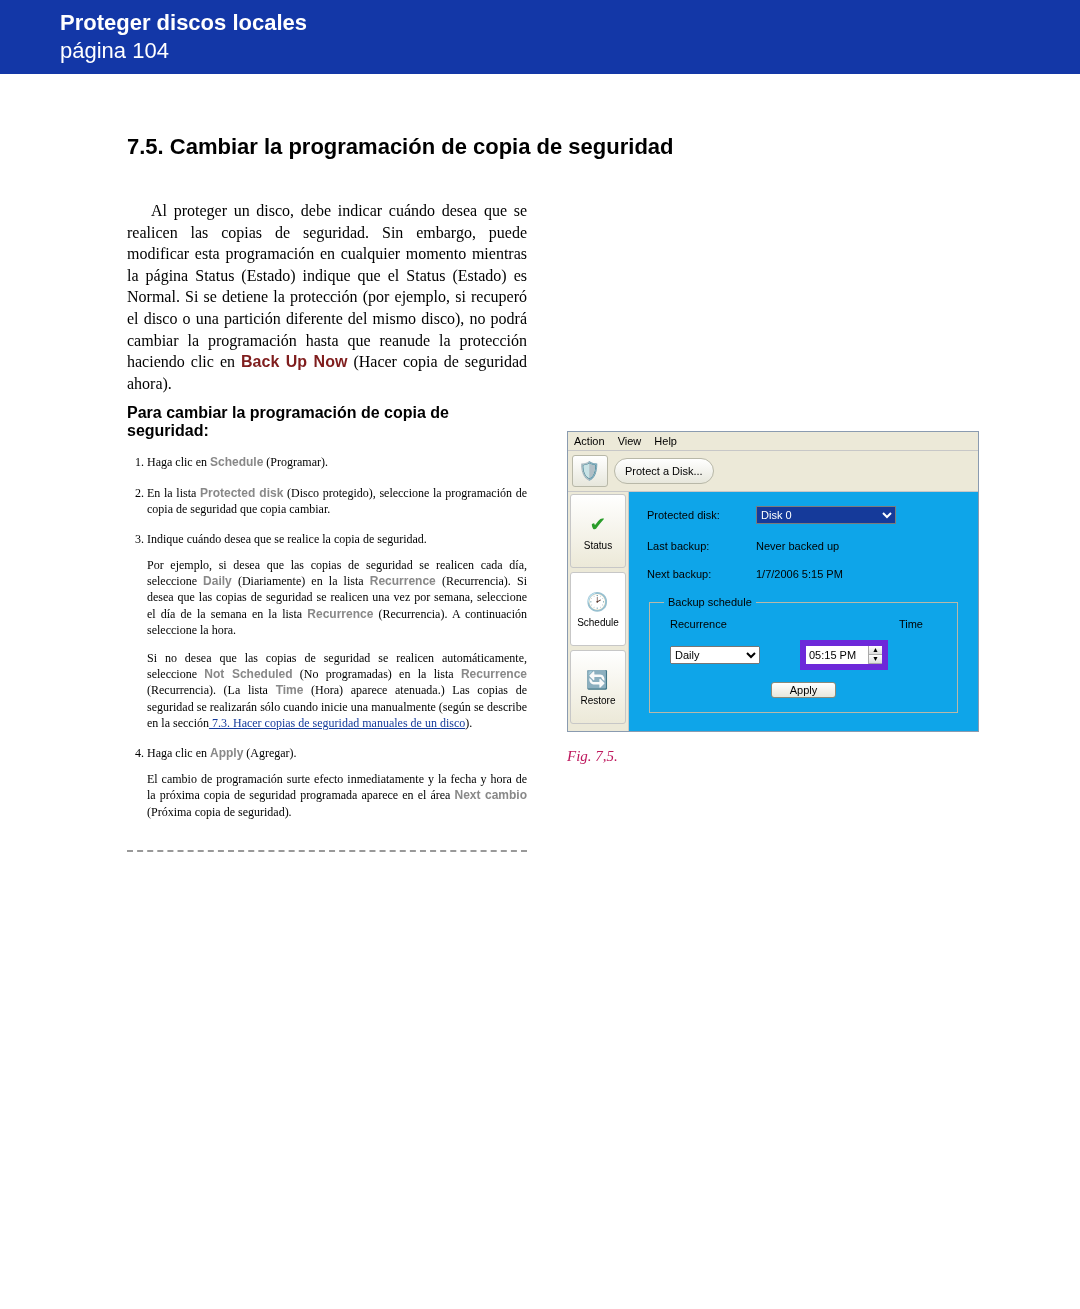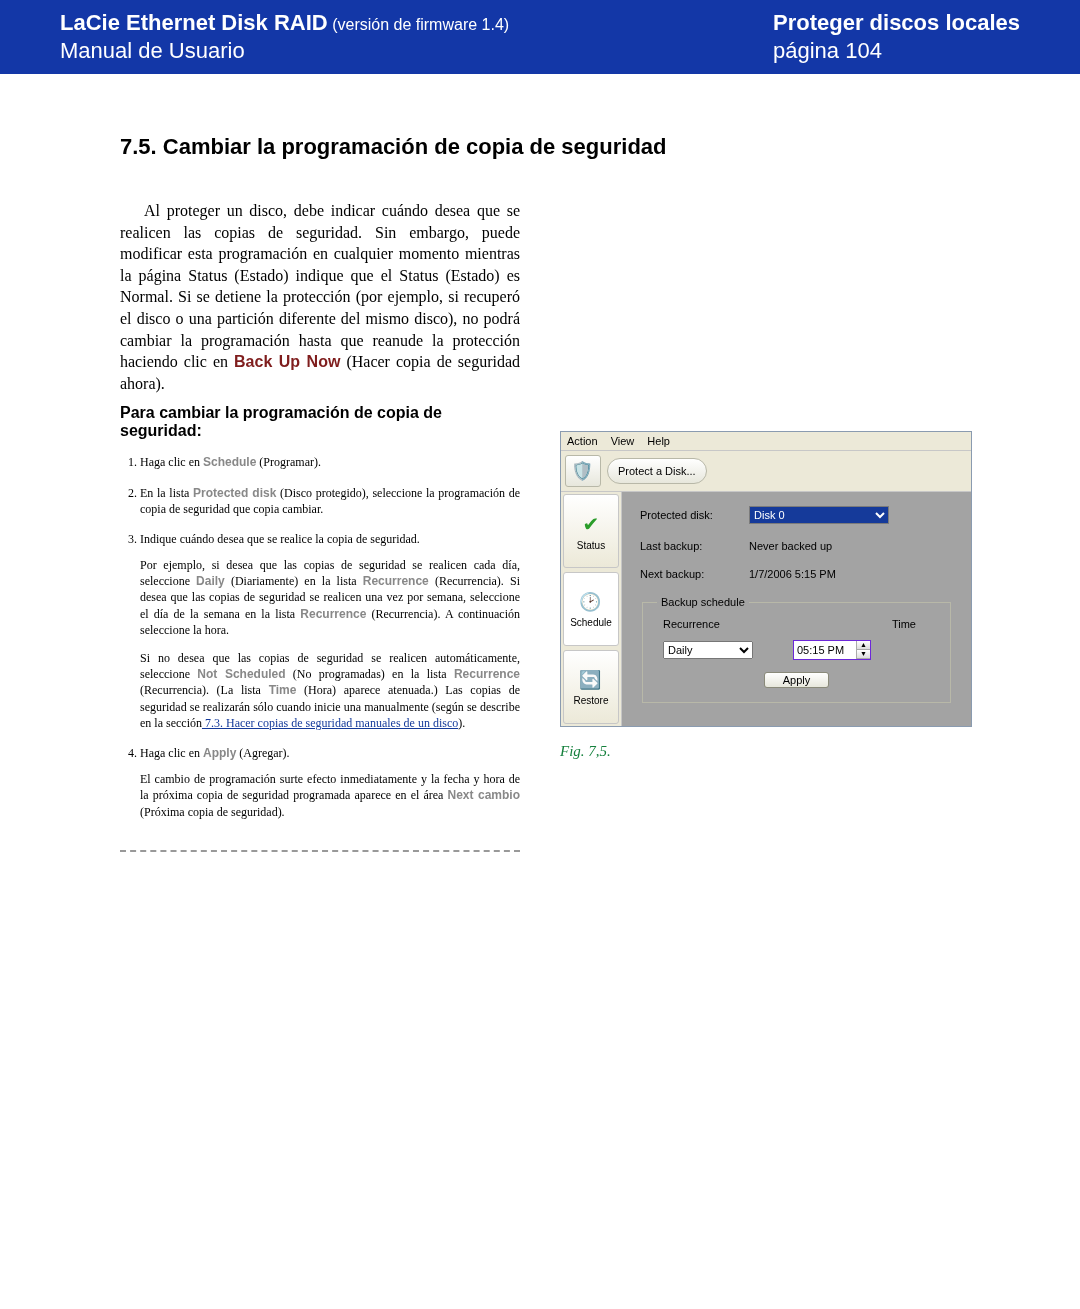--- a/index.html
+++ b/index.html
@@ -48,20 +48,21 @@
     margin-top: 2px;
   }
 
   .body-wrap {
     display: flex;
     padding: 60px 60px 40px 120px;
     gap: 40px;
   }
   .col-left {
     width: 400px;
+    margin-left: 7px;
   }
   .col-right {
     flex: 1;
   }
   h2.section {
     font-size: 22px;
     font-weight: 700;
     color: #000;
     margin: 0 0 40px 0;
   }
@@ -160,21 +161,21 @@
     border-radius: 3px;
     display:flex; flex-direction:column; align-items:center; justify-content:center;
     gap:4px;
     font-size: 10px;
     background: linear-gradient(#fff, #ece9d8);
   }
   .tab.active { background:#fff; }
   .panel {
     flex:1;
     padding: 14px 18px 18px 18px;
-    background:#a3a3a3;
+    background:#0ea5e9;
   }
   .row { display:flex; align-items:center; margin-bottom: 16px; font-size:11px;}
   .row .lbl { width:100px; }
   .row .val { flex:1;padding-left:9px; }
   select.native {
     font-size:11px;
     height:18px;
     box-sizing:border-box;
   }
   select.native.sel-disk {
@@ -195,21 +196,21 @@
     font-size:11px;
   }
   .sched-row {
     display:flex;
     gap: 40px;
     padding-left: 6px;
     align-items:center;
   }
   .time-box {
     display:flex; align-items:center;
-    border:1px solid #6d28d9; background:#fff;
+    border:6px solid #6d28d9; background:#fff;
     height:18px;
   }
   .time-box input {
     border:none; width:56px; font-size:11px; padding:0 3px;
     outline:none;
   }
   .spin {
     display:flex; flex-direction:column;
     border-left:1px solid #aaa;
   }
@@ -219,43 +220,36 @@
   }
   .apply-row { text-align:center; margin-top:12px;}
   button.apply {
     font-size:11px; padding:1px 18px;
     background:linear-gradient(#fff,#e7e7dc);
     border:1px solid #8a8a7a; border-radius:3px;
   }
   .fig-cap {
     font-family: Georgia, 'Times New Roman', serif;
     font-style: italic;
-    color: #15803d;
+    color: #be185d;
     font-size: 15px;
     margin-top: 16px;
   }
   
   .ico-disk { font-size:18px; }
   .ico-ok { color:#2a9d2a; font-size:20px;}
   .ico-clock { color:#1a3fa3; font-size:18px;}
   .ico-restore { color:#2b7de9; font-size:18px;}
 </style>
 </head>
 <body>
 
 <div class="page">
 
   <div class="header">
-    <div class="header-left">
-      <div>
-        <span class="prod">LaCie Ethernet Disk RAID</span>
-        <span class="fw">(versión de firmware 1.4)</span>
-      </div>
-      <div class="sub">Manual de Usuario</div>
-    </div>
     <div class="header-right">
       <div class="chap">Proteger discos locales</div>
       <div class="pg">página 104</div>
     </div>
   </div>
 
   <div class="body-wrap">
 
     <div class="col-left">
       <h2 class="section" style="width:700px;">7.5. Cambiar la programación de copia de seguridad</h2>

